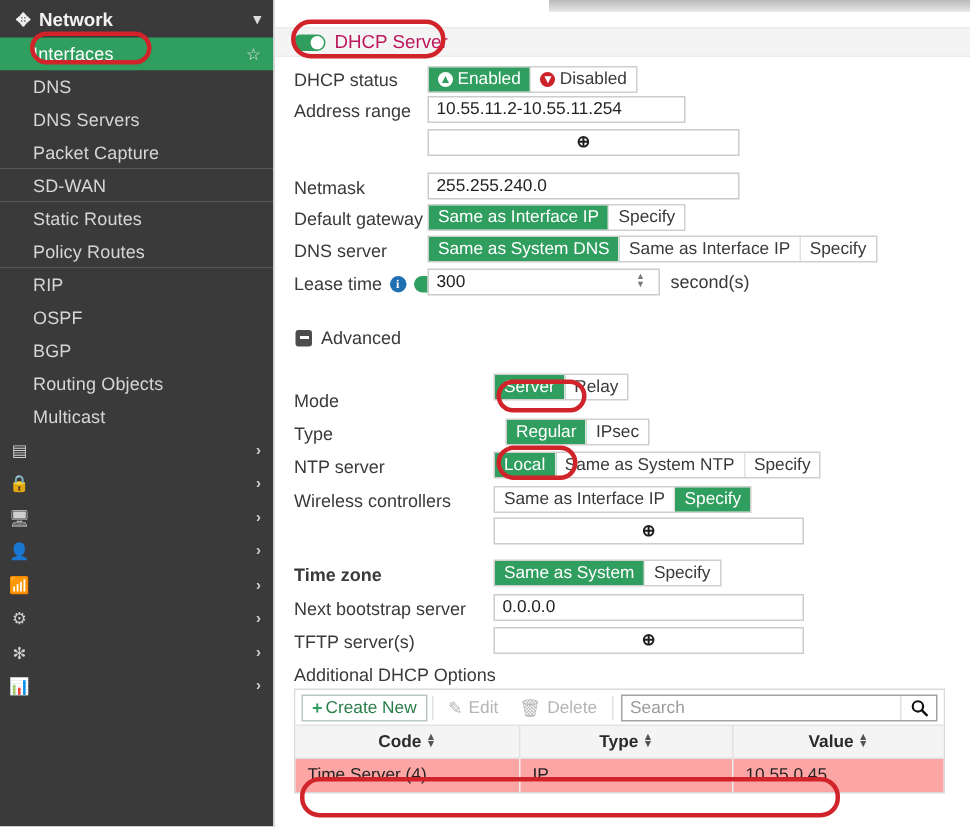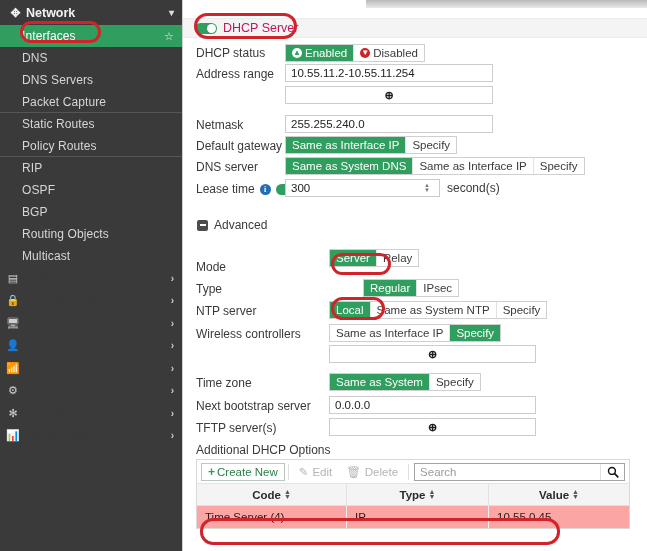--- a/index.html
+++ b/index.html
@@ -196,20 +196,23 @@
     </div>
     <div class="nav-item sub">
       <span>DNS</span>
     </div>
     <div class="nav-item sub">
       <span>DNS Servers</span>
     </div>
     <div class="nav-item sub sep-below">
       <span>Packet Capture</span>
     </div>
+    <div class="nav-item sub sep-below">
+      <span>SD-WAN</span>
+    </div>
     <div class="nav-item sub">
       <span>Static Routes</span>
     </div>
     <div class="nav-item sub sep-below">
       <span>Policy Routes</span>
     </div>
     <div class="nav-item sub">
       <span>RIP</span>
     </div>
     <div class="nav-item sub">
@@ -292,21 +295,21 @@
           <span class="cicon down">▼</span>
           <span>Disabled</span>
         </div>
       </div>
     </div>
 
     <div class="row" style="top:65px;">
       <span class="lbl">Address range</span>
     </div>
     <div class="fld" style="left:102px; top:64px;">
-      <div class="text-input" style="width:208px;">10.55.11.2-10.55.11.254</div>
+      <div class="text-input" style="width:172px;">10.55.11.2-10.55.11.254</div>
     </div>
     <div class="fld" style="left:102px; top:86px;">
       <div class="plus-input" style="width:208px;">
         <span class="plus-glyph">⊕</span>
       </div>
     </div>
 
     <div class="row" style="top:116px;">
       <span class="lbl">Netmask</span>
     </div>
@@ -377,21 +380,21 @@
         </div>
         <div class="opt">
           <span>Relay</span>
         </div>
       </div>
     </div>
 
     <div class="row" style="top:280px;">
       <span class="lbl">Type</span>
     </div>
-    <div class="fld" style="left:162px; top:279px;padding-left:18px;">
+    <div class="fld" style="left:136px; top:279px;padding-left:18px;">
       <div class="seg">
         <div class="opt on">
           <span>Regular</span>
         </div>
         <div class="opt">
           <span>IPsec</span>
         </div>
       </div>
     </div>
 
@@ -424,21 +427,21 @@
           <span>Specify</span>
         </div>
       </div>
     </div>
     <div class="fld" style="left:146px; top:345px;">
       <div class="plus-input" style="width:207px;">
         <span class="plus-glyph">⊕</span>
       </div>
     </div>
 
-    <div class="row" style="top:374px;">
+    <div class="row" style="top:374px;font-weight:bold;">
       <span class="lbl">Time zone</span>
     </div>
     <div class="fld" style="left:146px; top:373px;">
       <div class="seg">
         <div class="opt on">
           <span>Same as System</span>
         </div>
         <div class="opt">
           <span>Specify</span>
         </div>

